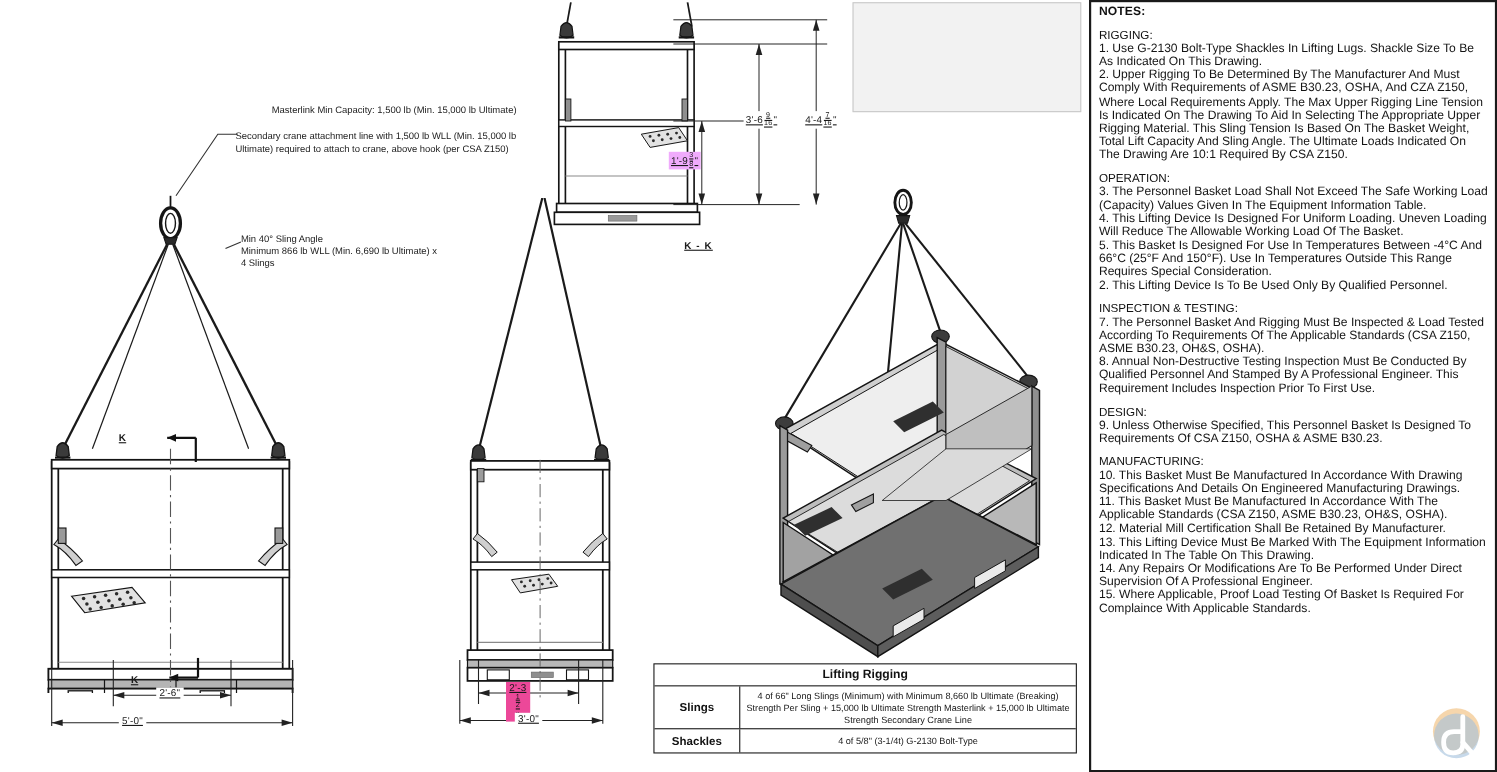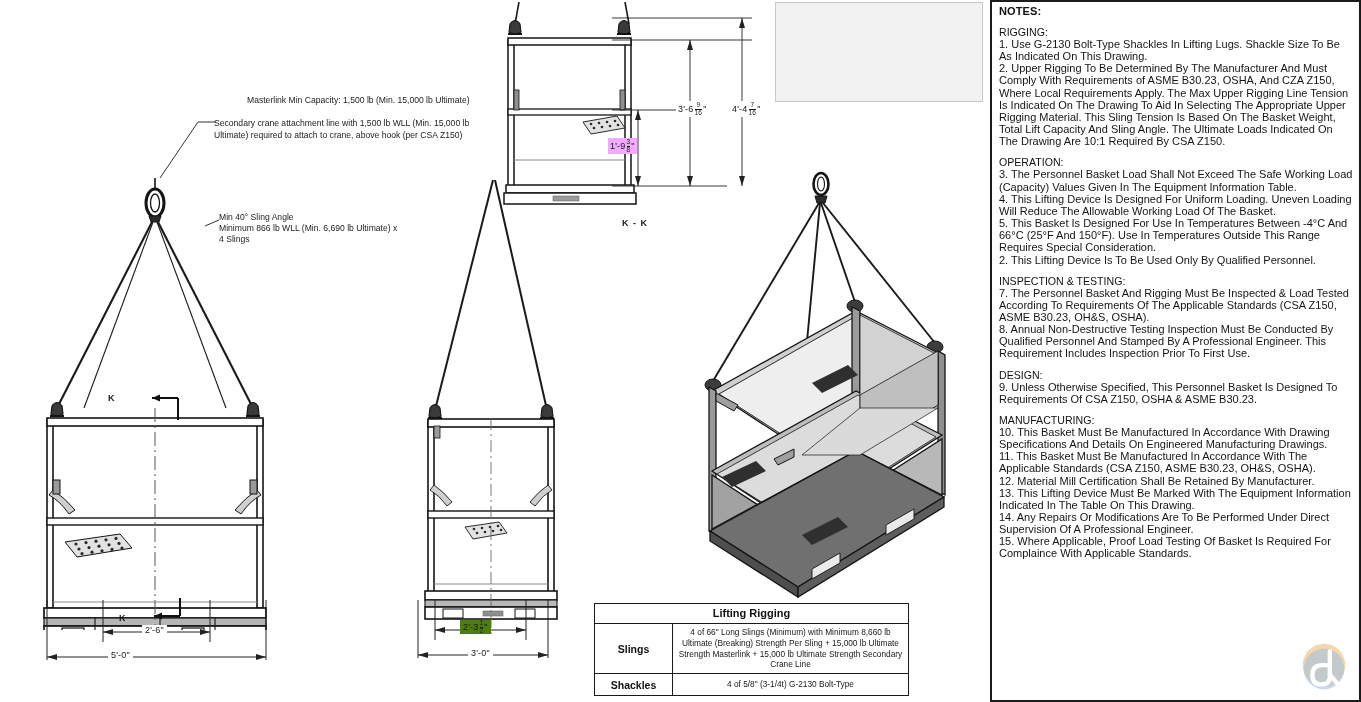--- a/index.html
+++ b/index.html
@@ -6,21 +6,21 @@
   html, body {
     width: 1361px; height: 702px;
     background: #ffffff;
     font-family: "Liberation Sans", sans-serif;
     overflow: hidden;
   }
   #sheet { position: relative; width: 1361px; height: 702px; background: #fff; }
 
   
   .abs { position: absolute; }
-  .dim { font-size: 9px; color: #1a1a1a; letter-spacing: .2px; white-space: nowrap; }
+  .dim { font-size: 9px; color: #1a1a1a; letter-spacing: .2px; white-space: nowrap; text-decoration: underline; }
   .callout { font-size: 8.6px; line-height: 11.5px; color: #1b1b1b; white-space: nowrap; }
 
   
   #notes-panel {
     position: absolute; left: 990px; top: 0px; width: 371px; height: 702px;
     border-left: 2px solid #1a1a1a; border-top: 2px solid #1a1a1a;
     border-right: 2px solid #1a1a1a; border-bottom: 2px solid #1a1a1a;
     background: #fff; padding: 3px 6px 6px 7px; overflow: hidden;
   }
   #notes-panel .hdr {
@@ -30,21 +30,21 @@
   #notes-panel .sec-hdr {
     font-size: 10.6px; font-weight: normal; color: #111; margin-top: 9px; margin-bottom: 0px;
   }
   #notes-panel .body {
     font-size: 11px; line-height: 12.15px; color: #141414; text-align: left;
   }
   #notes-panel .body p { margin: 0; }
 
   
   #rigging-table {
-    position: absolute; left: 594px; top: 603px; width: 315px;
+    position: absolute; left: 594px; top: 603px; width: 385px;
     border: 1.6px solid #1a1a1a; background: #fff;
   }
   #rigging-table .t-title {
     text-align: center; font-weight: bold; font-size: 11px; color: #111;
     padding: 3px 0 4px; border-bottom: 1.6px solid #1a1a1a;
   }
   #rigging-table .t-row { display: flex; border-bottom: 1.6px solid #1a1a1a; }
   #rigging-table .t-row:last-child { border-bottom: none; }
   #rigging-table .t-label {
     width: 78px; flex: 0 0 78px; text-align: center; font-weight: bold;
@@ -245,21 +245,21 @@
     <line x1="148" y1="0" x2="148" y2="58" stroke="#222" stroke-width="1"></line>
     <line x1="35" y1="0" x2="35" y2="40" stroke="#222" stroke-width="1"></line>
     <line x1="126" y1="0" x2="126" y2="40" stroke="#222" stroke-width="1"></line>
     <line x1="35" y1="30" x2="126" y2="30" stroke="#222" stroke-width="1"></line>
     <polygon points="35,30 45,27 45,33" fill="#222"></polygon>
     <polygon points="126,30 116,27 116,33" fill="#222"></polygon>
     <line x1="18" y1="55" x2="148" y2="55" stroke="#222" stroke-width="1"></line>
     <polygon points="18,55 28,52 28,58" fill="#222"></polygon>
     <polygon points="148,55 138,52 138,58" fill="#222"></polygon>
   </svg>
-  <div class="abs dim" style="left:460px; top:620px; background:#4d7c0f; padding:0 3px; display:flex; align-items:center; gap:1px;">
+  <div class="abs dim" style="left:460px; top:620px; background:#ec4899; padding:0 3px; display:flex; align-items:center; gap:1px;flex-direction:column;">
     <span>2'-3</span>
     <span style="display:inline-flex; flex-direction:column; line-height:6.5px; font-size:6.5px; text-align:center;">
       <span>1</span>
       <span style="border-top:1px solid #1a1a1a;">2</span>
     </span>
     <span>"</span>
   </div>
   <div class="abs dim" style="left:468px; top:648px; background:#fff; padding:0 3px;">3'-0"</div>
 
   <svg class="abs" style="left:495px; top:2px;" width="160" height="215">

